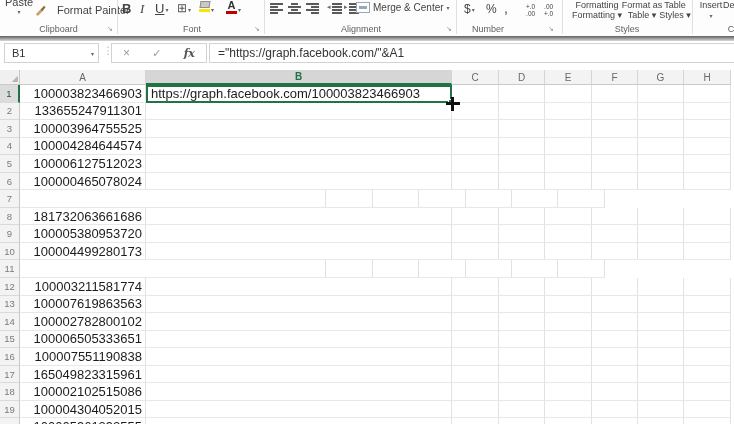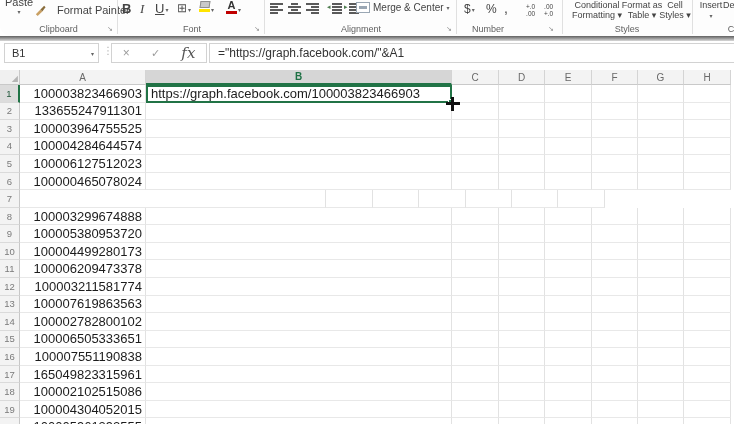--- a/index.html
+++ b/index.html
@@ -43,21 +43,21 @@
   .fbar { position:absolute; top:42px; left:0; width:734px; height:24px; background:#fff; }
   .namebox { position:absolute; left:4px; top:1px; width:95px; height:20px; border:1px solid #d2d2d2;
     background:#fff; font-size:11px; color:#333; display:flex; align-items:center; }
   .namebox .nb-text { padding-left:7px; flex:1; }
   .namebox .caret { padding-right:4px; }
   .fdots { position:absolute; left:103px; top:3px; font-size:10px; color:#b0b0b0; }
   .fxbox { position:absolute; left:111px; top:1px; width:96px; height:20px; border:1px solid #d2d2d2;
     display:flex; align-items:center; justify-content:space-around; background:#fff; }
   .fx-x { color:#9b9b9b; font-size:12px; }
   .fx-ok { color:#9b9b9b; font-size:11px; }
-  .fx-fx { font-family:"DejaVu Serif", serif; font-style:italic; font-size:15px; color:#555; }
+  .fx-fx { font-family:"DejaVu Serif", serif; font-style:italic; font-size:11px; color:#555;font-weight:bold; }
   .finput { position:absolute; left:209px; top:1px; width:525px; height:20px; border:1px solid #d2d2d2;
     border-right:none; background:#fff; font-size:12px; color:#333; display:flex; align-items:center;
     padding-left:8px; }
 
   
   .sheet { position:absolute; top:70px; left:0; width:734px; height:354px; background:#fff; overflow:hidden; }
   .hdr-row { position:absolute; top:0; left:0; height:15px; display:flex; }
   .corner { width:20px; height:15px; background:#f0f0f0; border-right:1px solid #c9c9c9;
     border-bottom:1px solid #c9c9c9; position:relative; }
   .corner .tri { position:absolute; right:1px; bottom:1px; font-size:8px; line-height:8px; color:#b5b5b5; }
@@ -197,27 +197,27 @@
       </div>
     <div class="glyphbtn" style="left:526px;top:3px">
         <span class="minidec"><span>+.0</span><br><span>.00</span></span>
       </div>
     <div class="glyphbtn" style="left:544px;top:3px">
         <span class="minidec"><span>.00</span><br><span>+.0</span></span>
       </div>
     <div class="gsep" style="left:562px"></div>
 
     <div class="rb-item styles-btn stack2" style="left:567px;width:60px">
-      <span>Conditional</span><br><span>Formatting ▾</span>
+      <span>Formatting</span><br><span>Formatting ▾</span>
     </div>
     <div class="rb-item styles-btn stack2" style="left:617px;width:50px">
       <span>Format as</span><br><span>Table ▾</span>
     </div>
     <div class="rb-item styles-btn stack2" style="left:655px;width:40px">
-      <span>Cell</span><br><span>Styles ▾</span>
+      <span>Table</span><br><span>Styles ▾</span>
     </div>
     <div class="gsep" style="left:692px"></div>
 
     <div class="rb-item styles-btn stack2" style="left:697px;width:28px">
       <span>Insert</span><br><span class="caret">▾</span>
     </div>
     <div class="rb-item stack2" style="left:723px;top:0">
       <span>De</span>
     </div>
 
@@ -336,21 +336,21 @@
           <div class="cell colB"></div>
           <div class="cell smallw"></div>
           <div class="cell small"></div>
           <div class="cell smallw"></div>
           <div class="cell small"></div>
           <div class="cell small"></div>
           <div class="cell smallw"></div>
         </div>
         <div class="grow">
           <div class="rowh">8</div>
-          <div class="cell colA">100003299674888</div>
+          <div class="cell colA">181732063661686</div>
           <div class="cell colB"></div>
           <div class="cell smallw"></div>
           <div class="cell small"></div>
           <div class="cell smallw"></div>
           <div class="cell small"></div>
           <div class="cell small"></div>
           <div class="cell smallw"></div>
         </div>
         <div class="grow">
           <div class="rowh">9</div>
@@ -369,21 +369,20 @@
           <div class="cell colB"></div>
           <div class="cell smallw"></div>
           <div class="cell small"></div>
           <div class="cell smallw"></div>
           <div class="cell small"></div>
           <div class="cell small"></div>
           <div class="cell smallw"></div>
         </div>
         <div class="grow">
           <div class="rowh">11</div>
-          <div class="cell colA">100006209473378</div>
           <div class="cell colB"></div>
           <div class="cell smallw"></div>
           <div class="cell small"></div>
           <div class="cell smallw"></div>
           <div class="cell small"></div>
           <div class="cell small"></div>
           <div class="cell smallw"></div>
         </div>
         <div class="grow">
           <div class="rowh">12</div>

